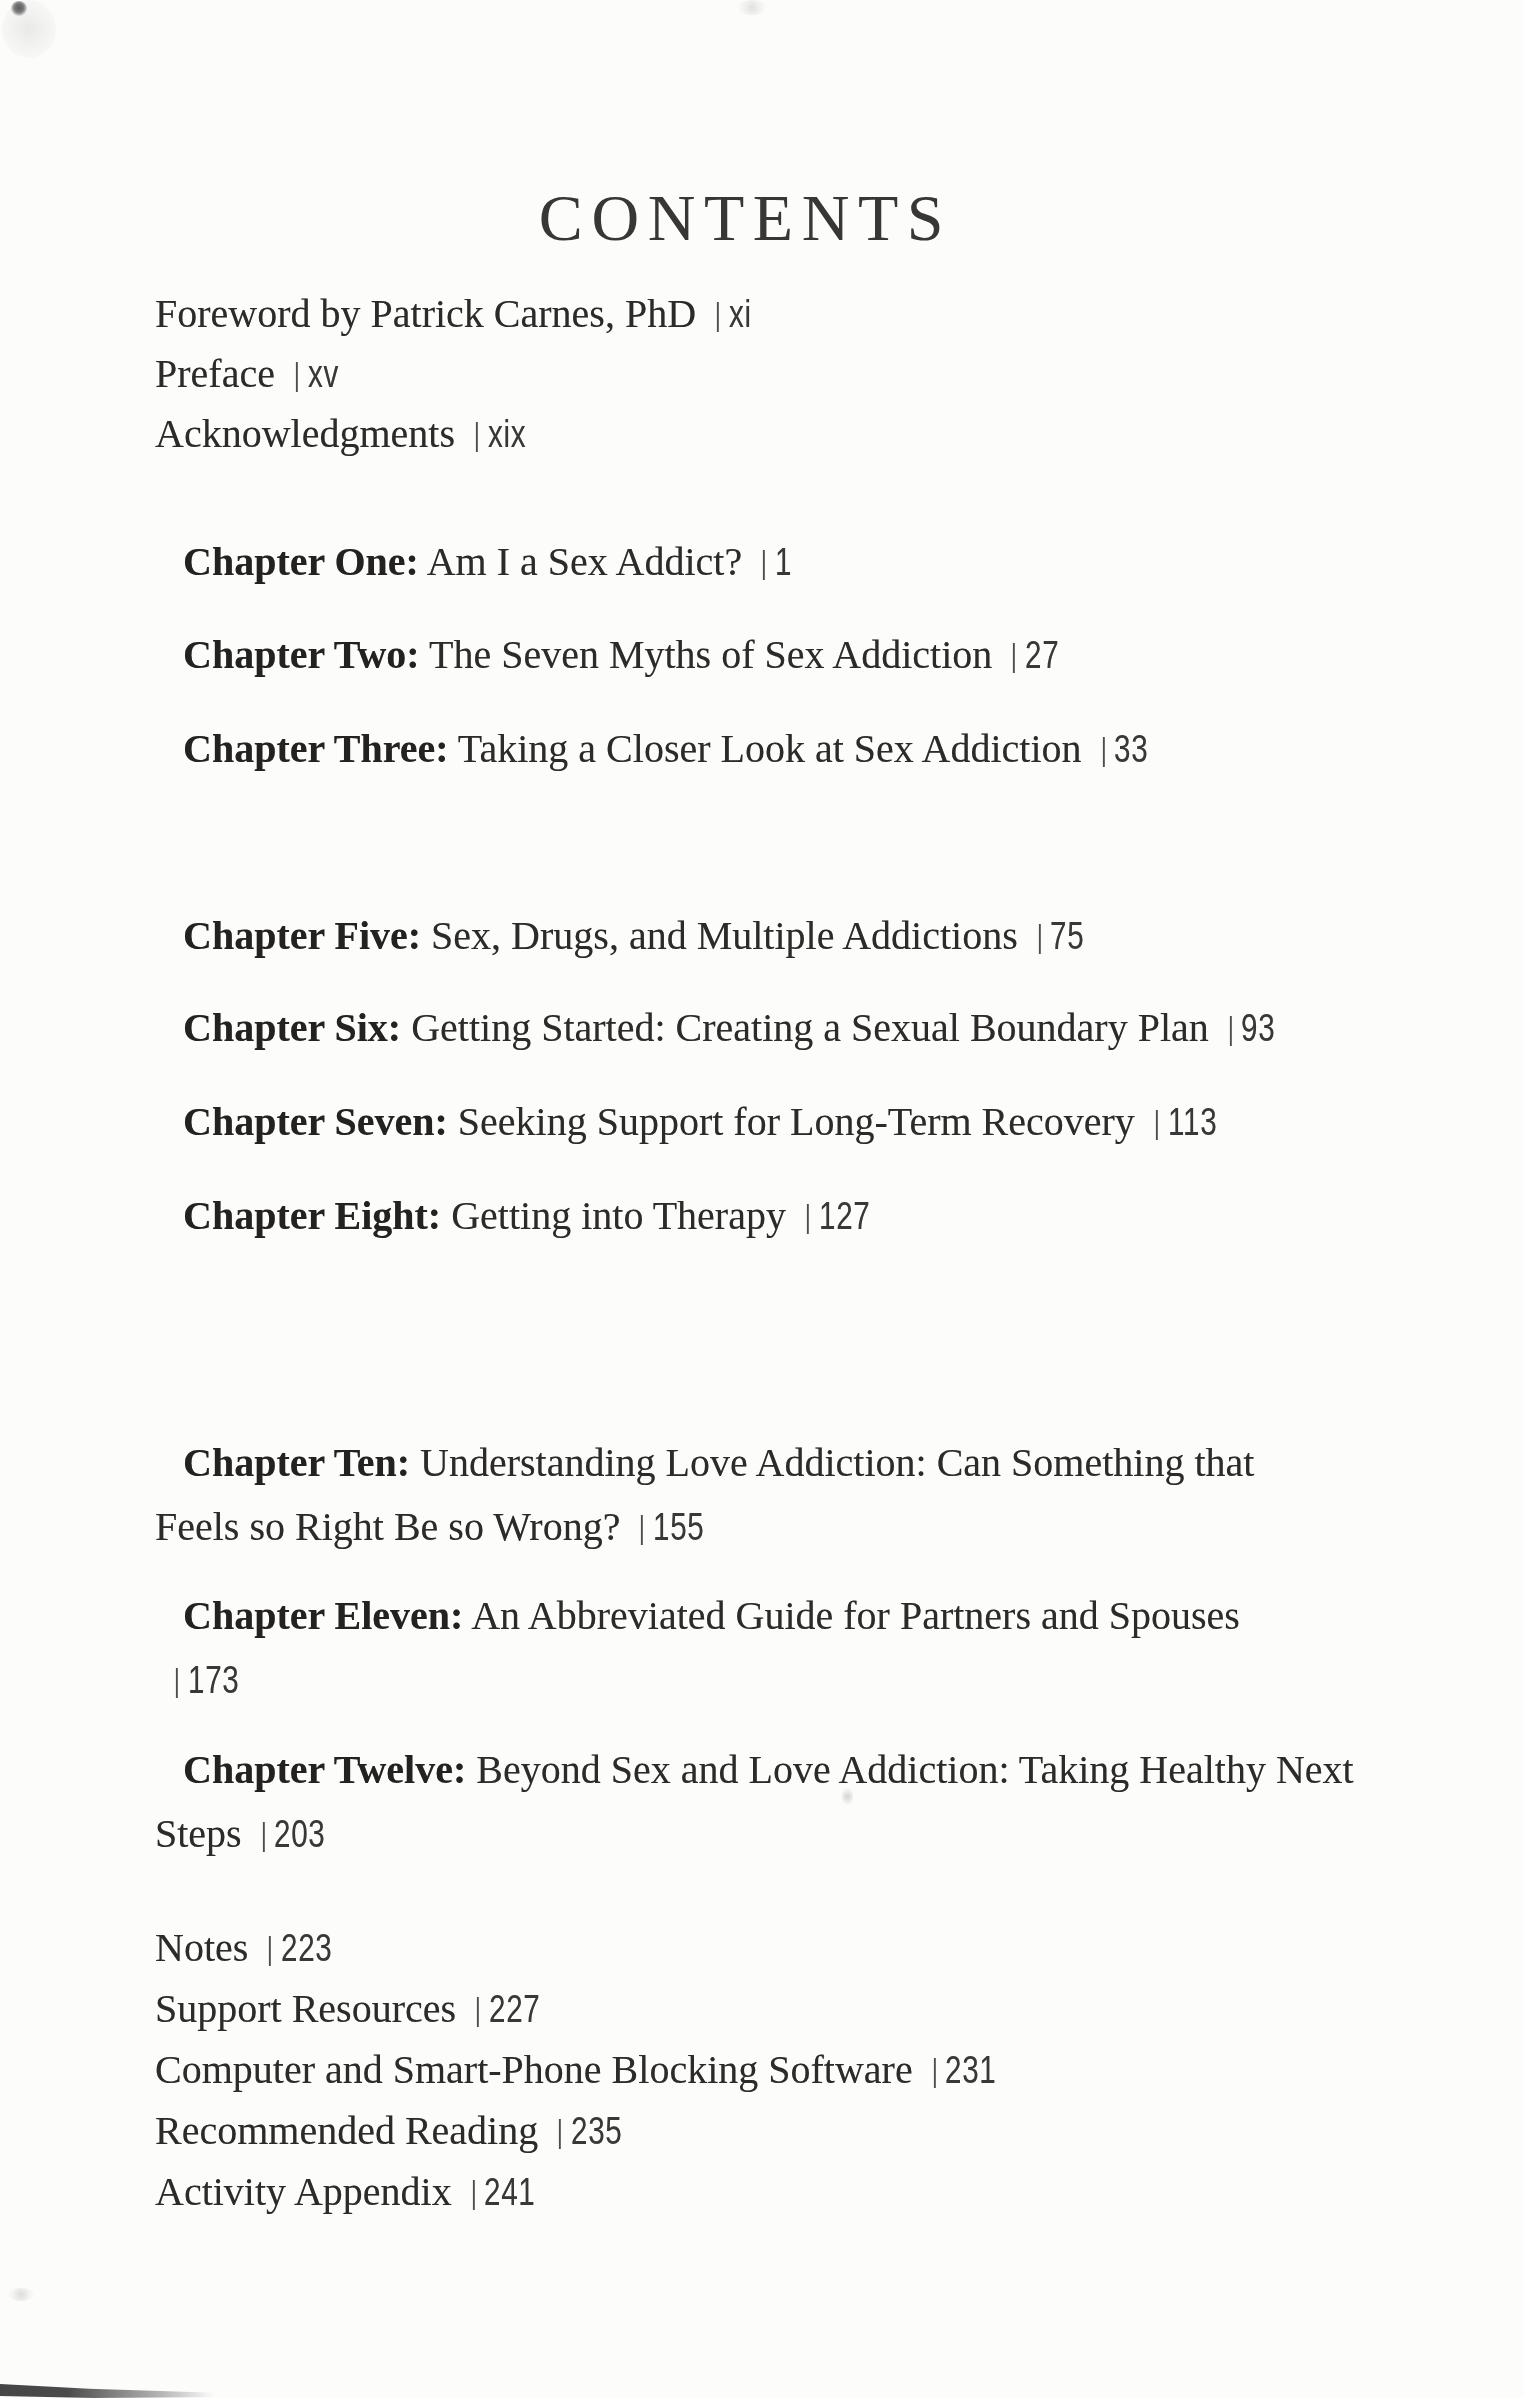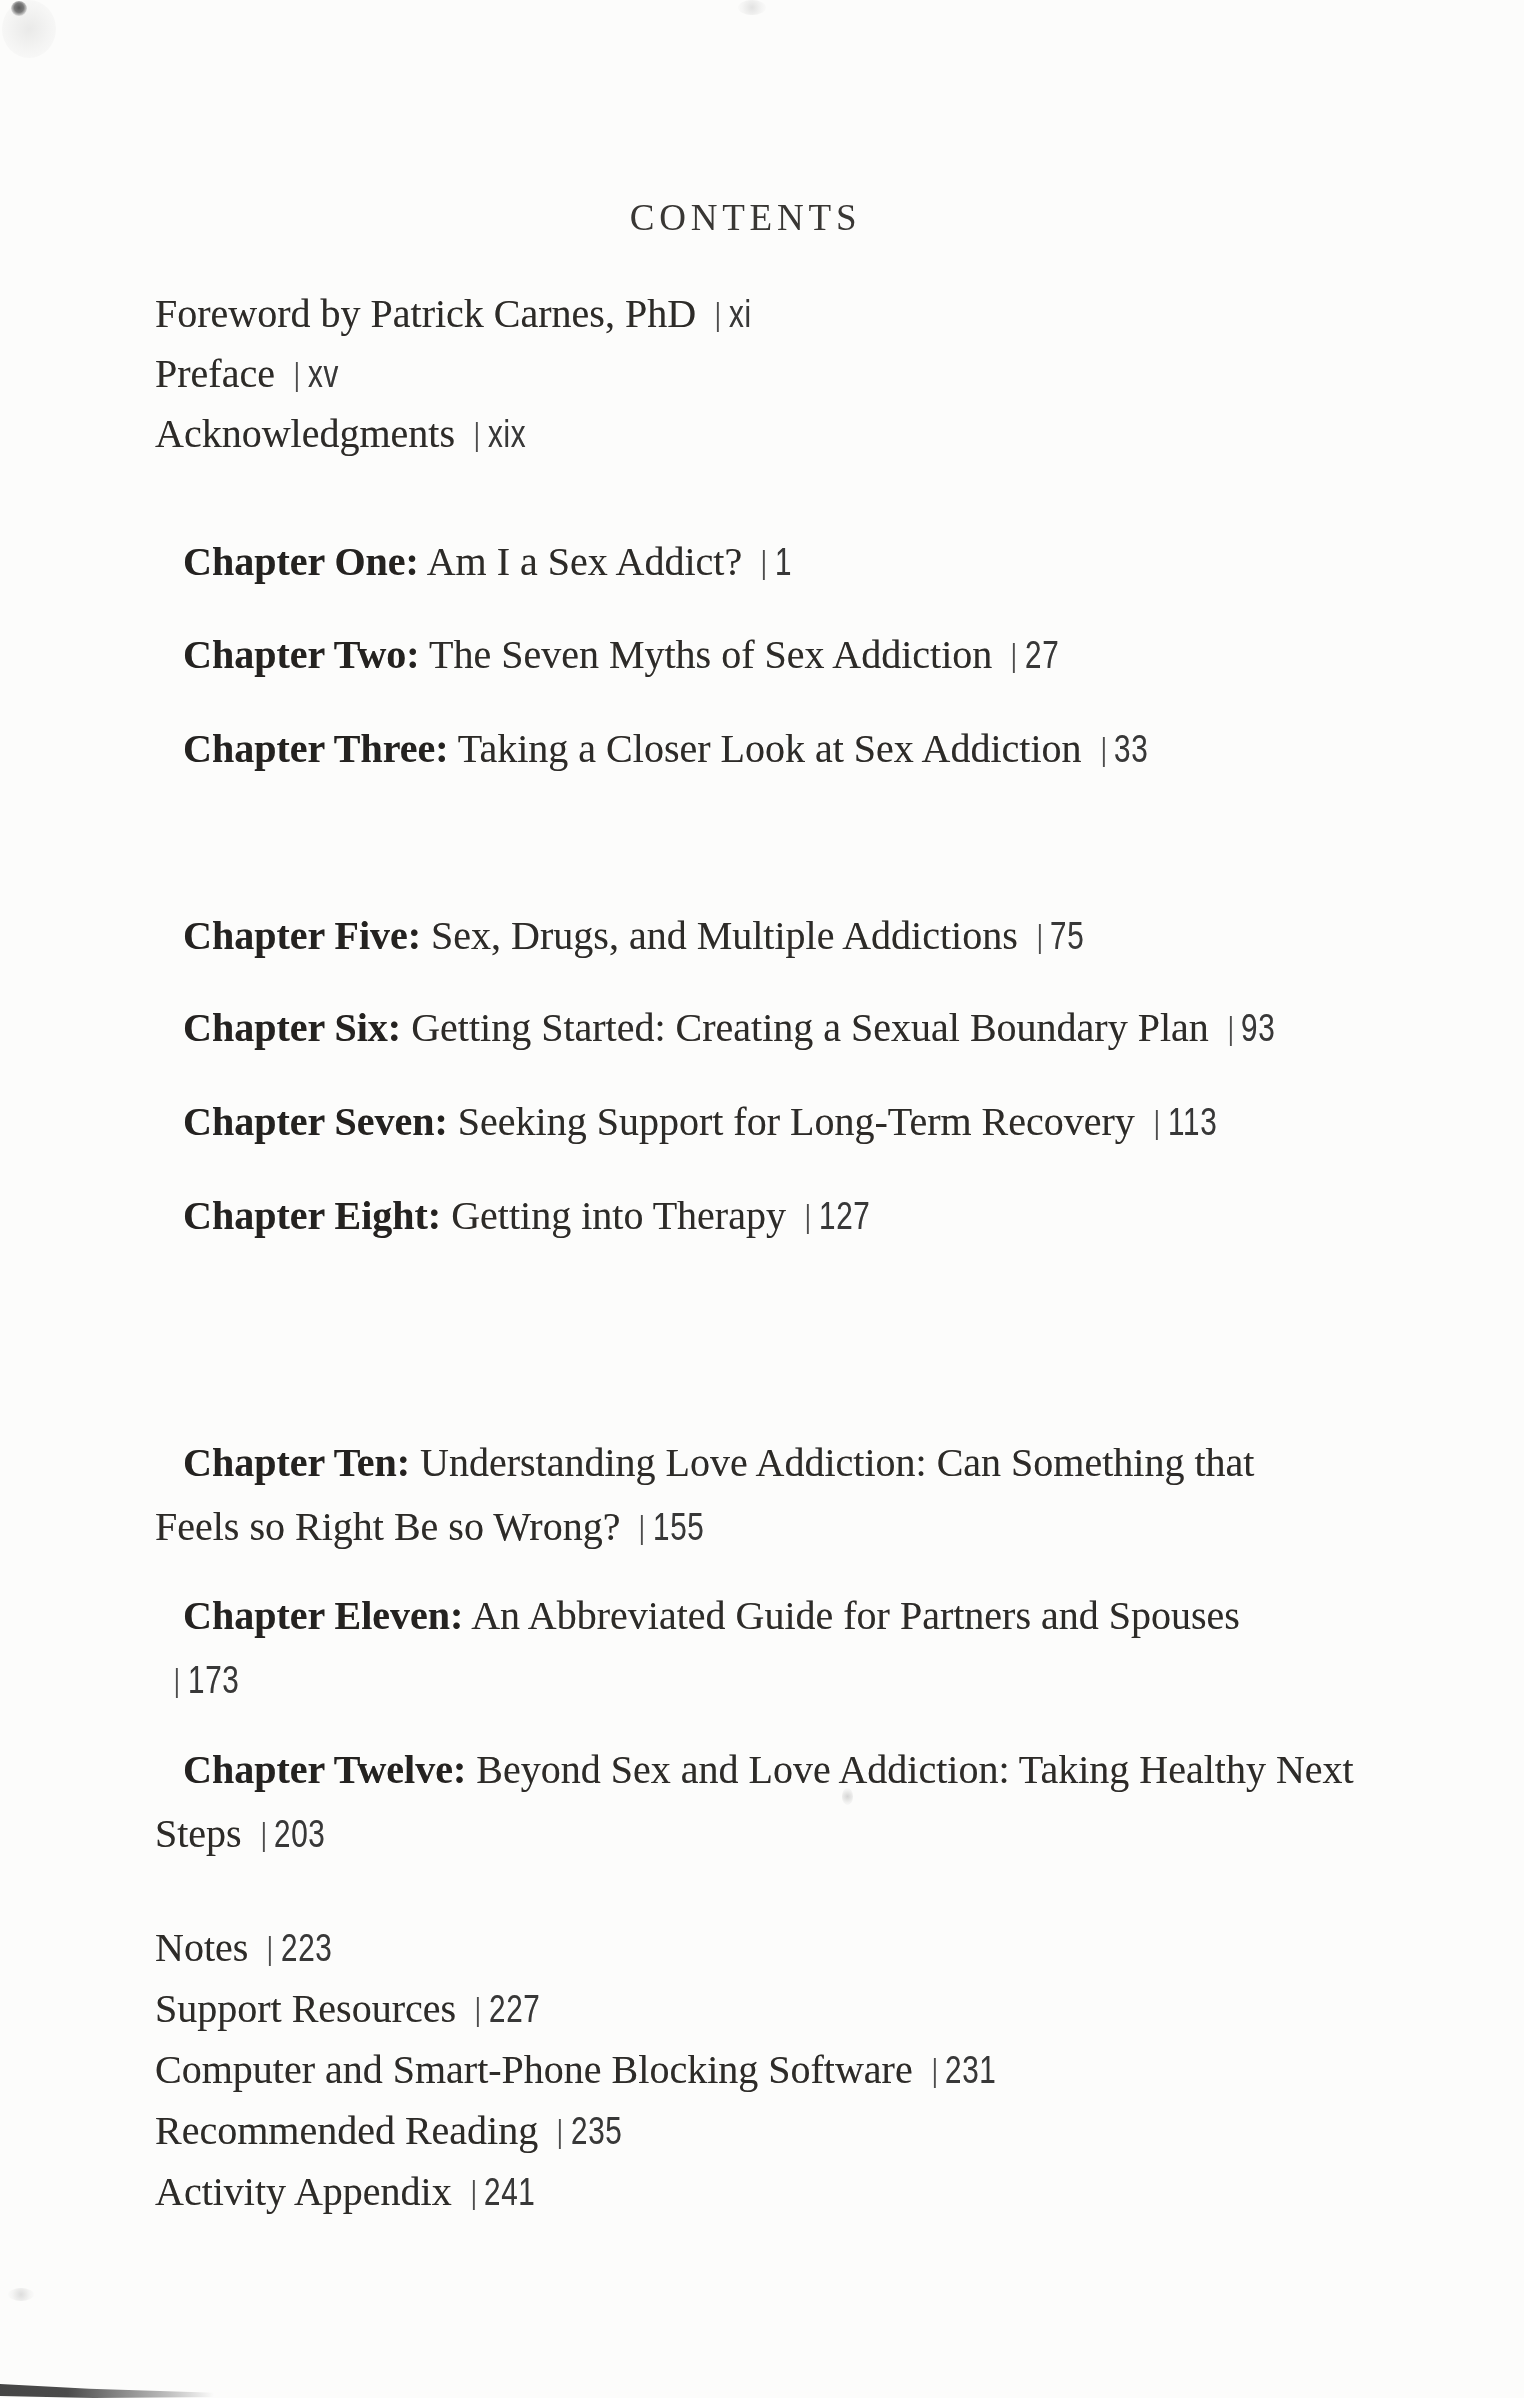--- a/index.html
+++ b/index.html
@@ -5,21 +5,21 @@
   html,body { margin:0; padding:0; background:#ffffff; }
   .page {
     position:relative; width:1524px; height:2399px;
     background:#fcfcfb; overflow:hidden;
     font-family:"Liberation Serif","DejaVu Serif",serif;
     color:#2d2b28;
     -webkit-font-smoothing:antialiased;
   }
   .page-title {
     position:absolute; left:155px; top:185px; width:1181px;
-    text-align:center; font-size:37px; line-height:66px;
+    text-align:center; font-size:66px; line-height:66px;
     letter-spacing:0.13em; color:#393734;
     font-weight:400;
   }
   .row {
     position:absolute; left:155px; width:1368px;
     font-size:40px; line-height:47px;
     text-shadow:0 0 0.5px rgba(45,43,40,0.35);
   }
   .row.nowrap { white-space:nowrap; }
   .row.wrapped { line-height:64px; }

